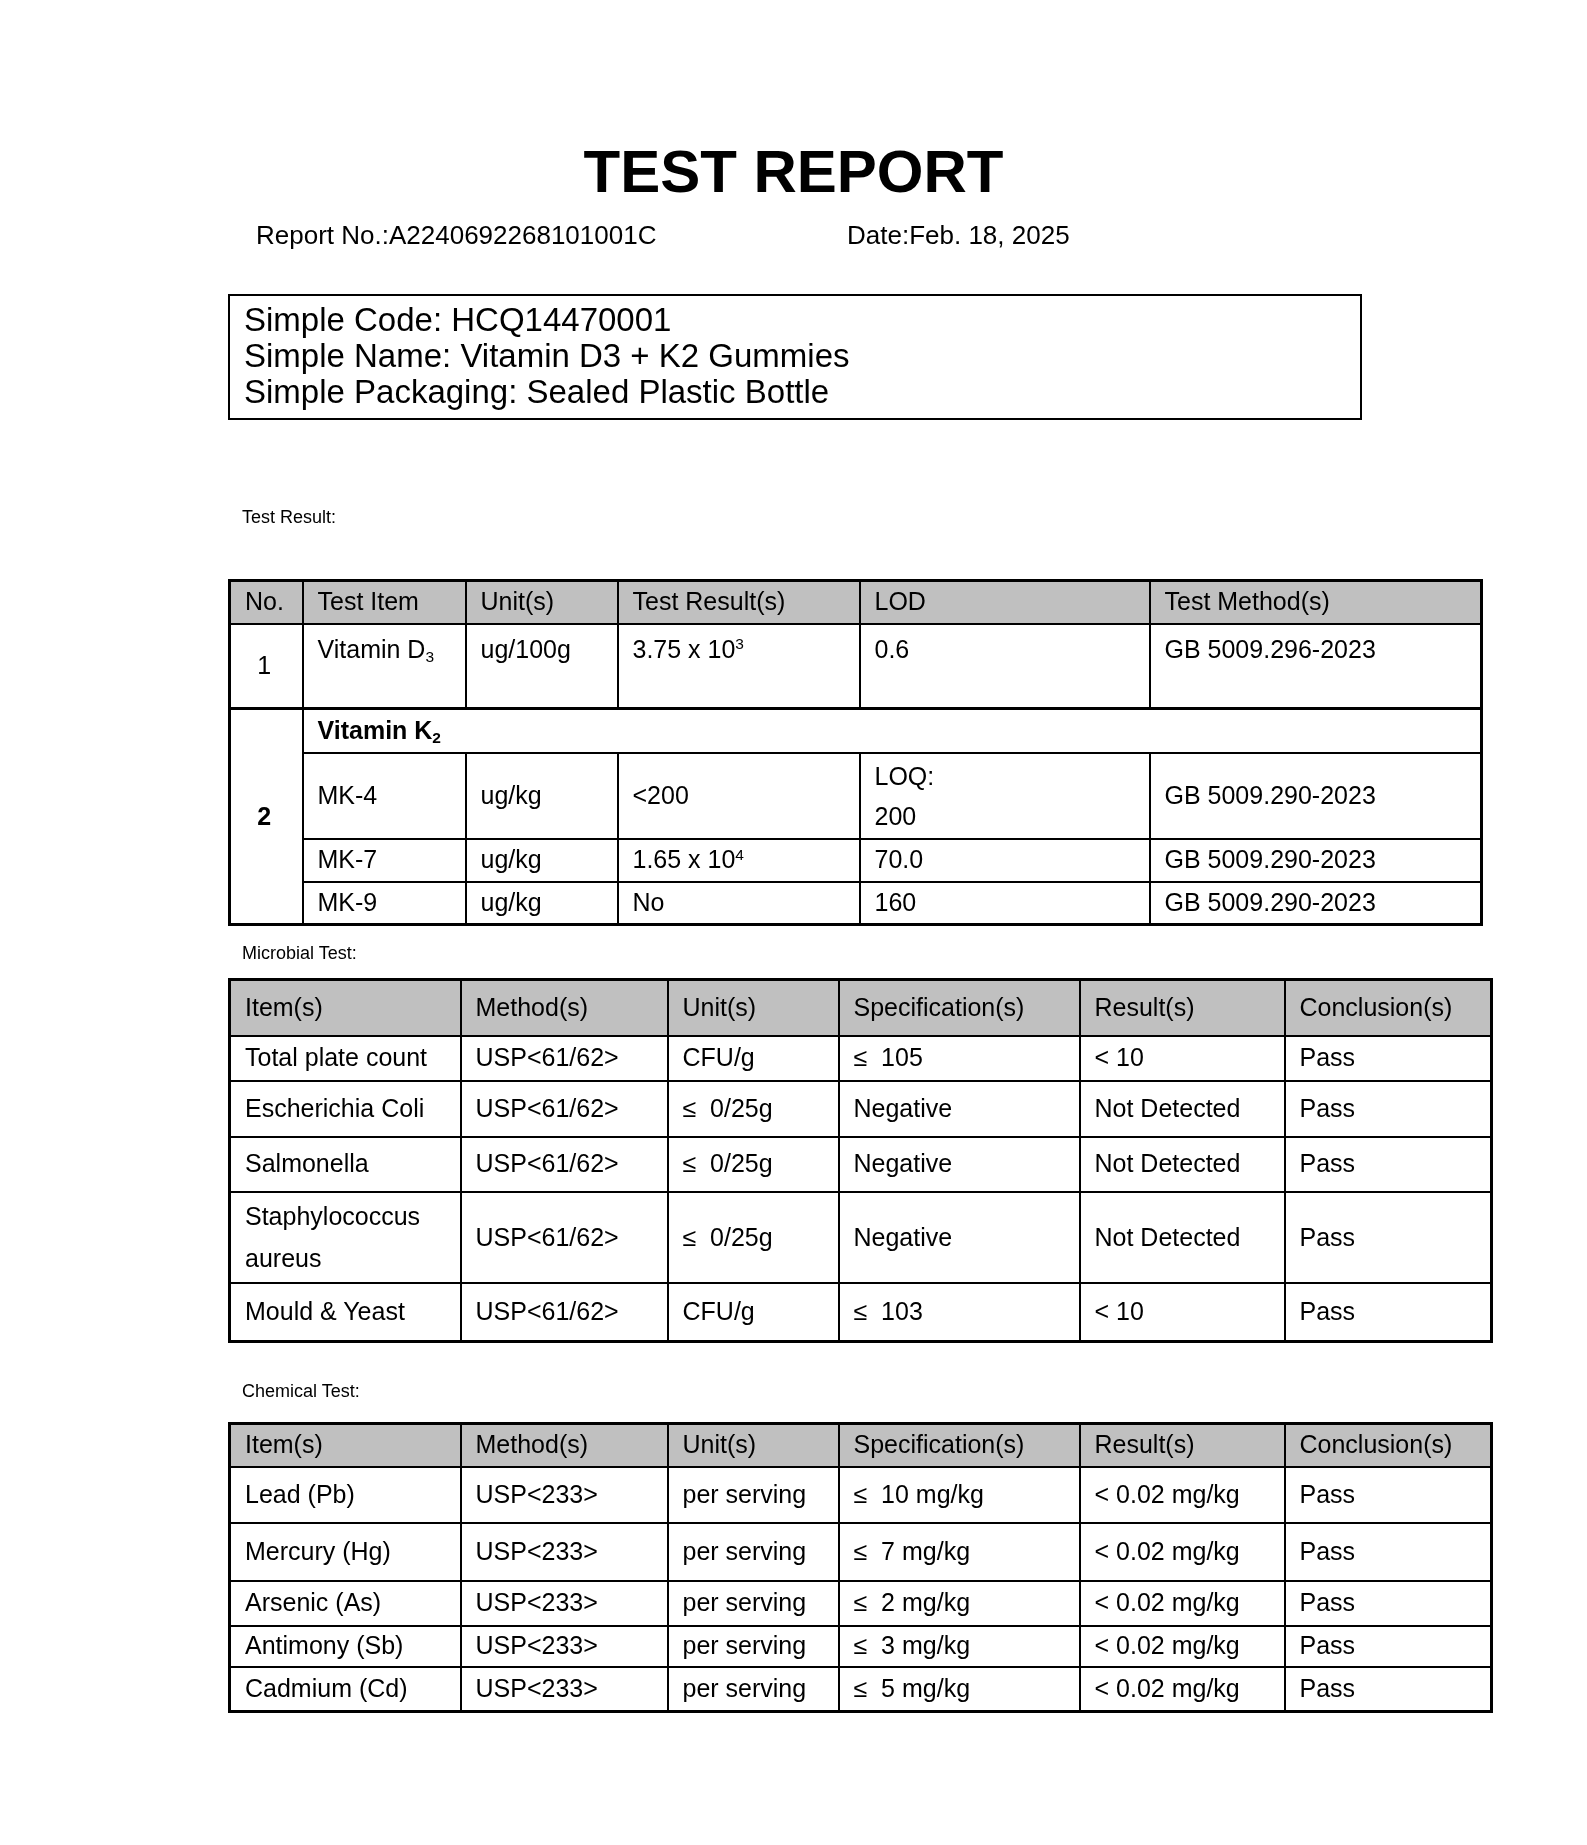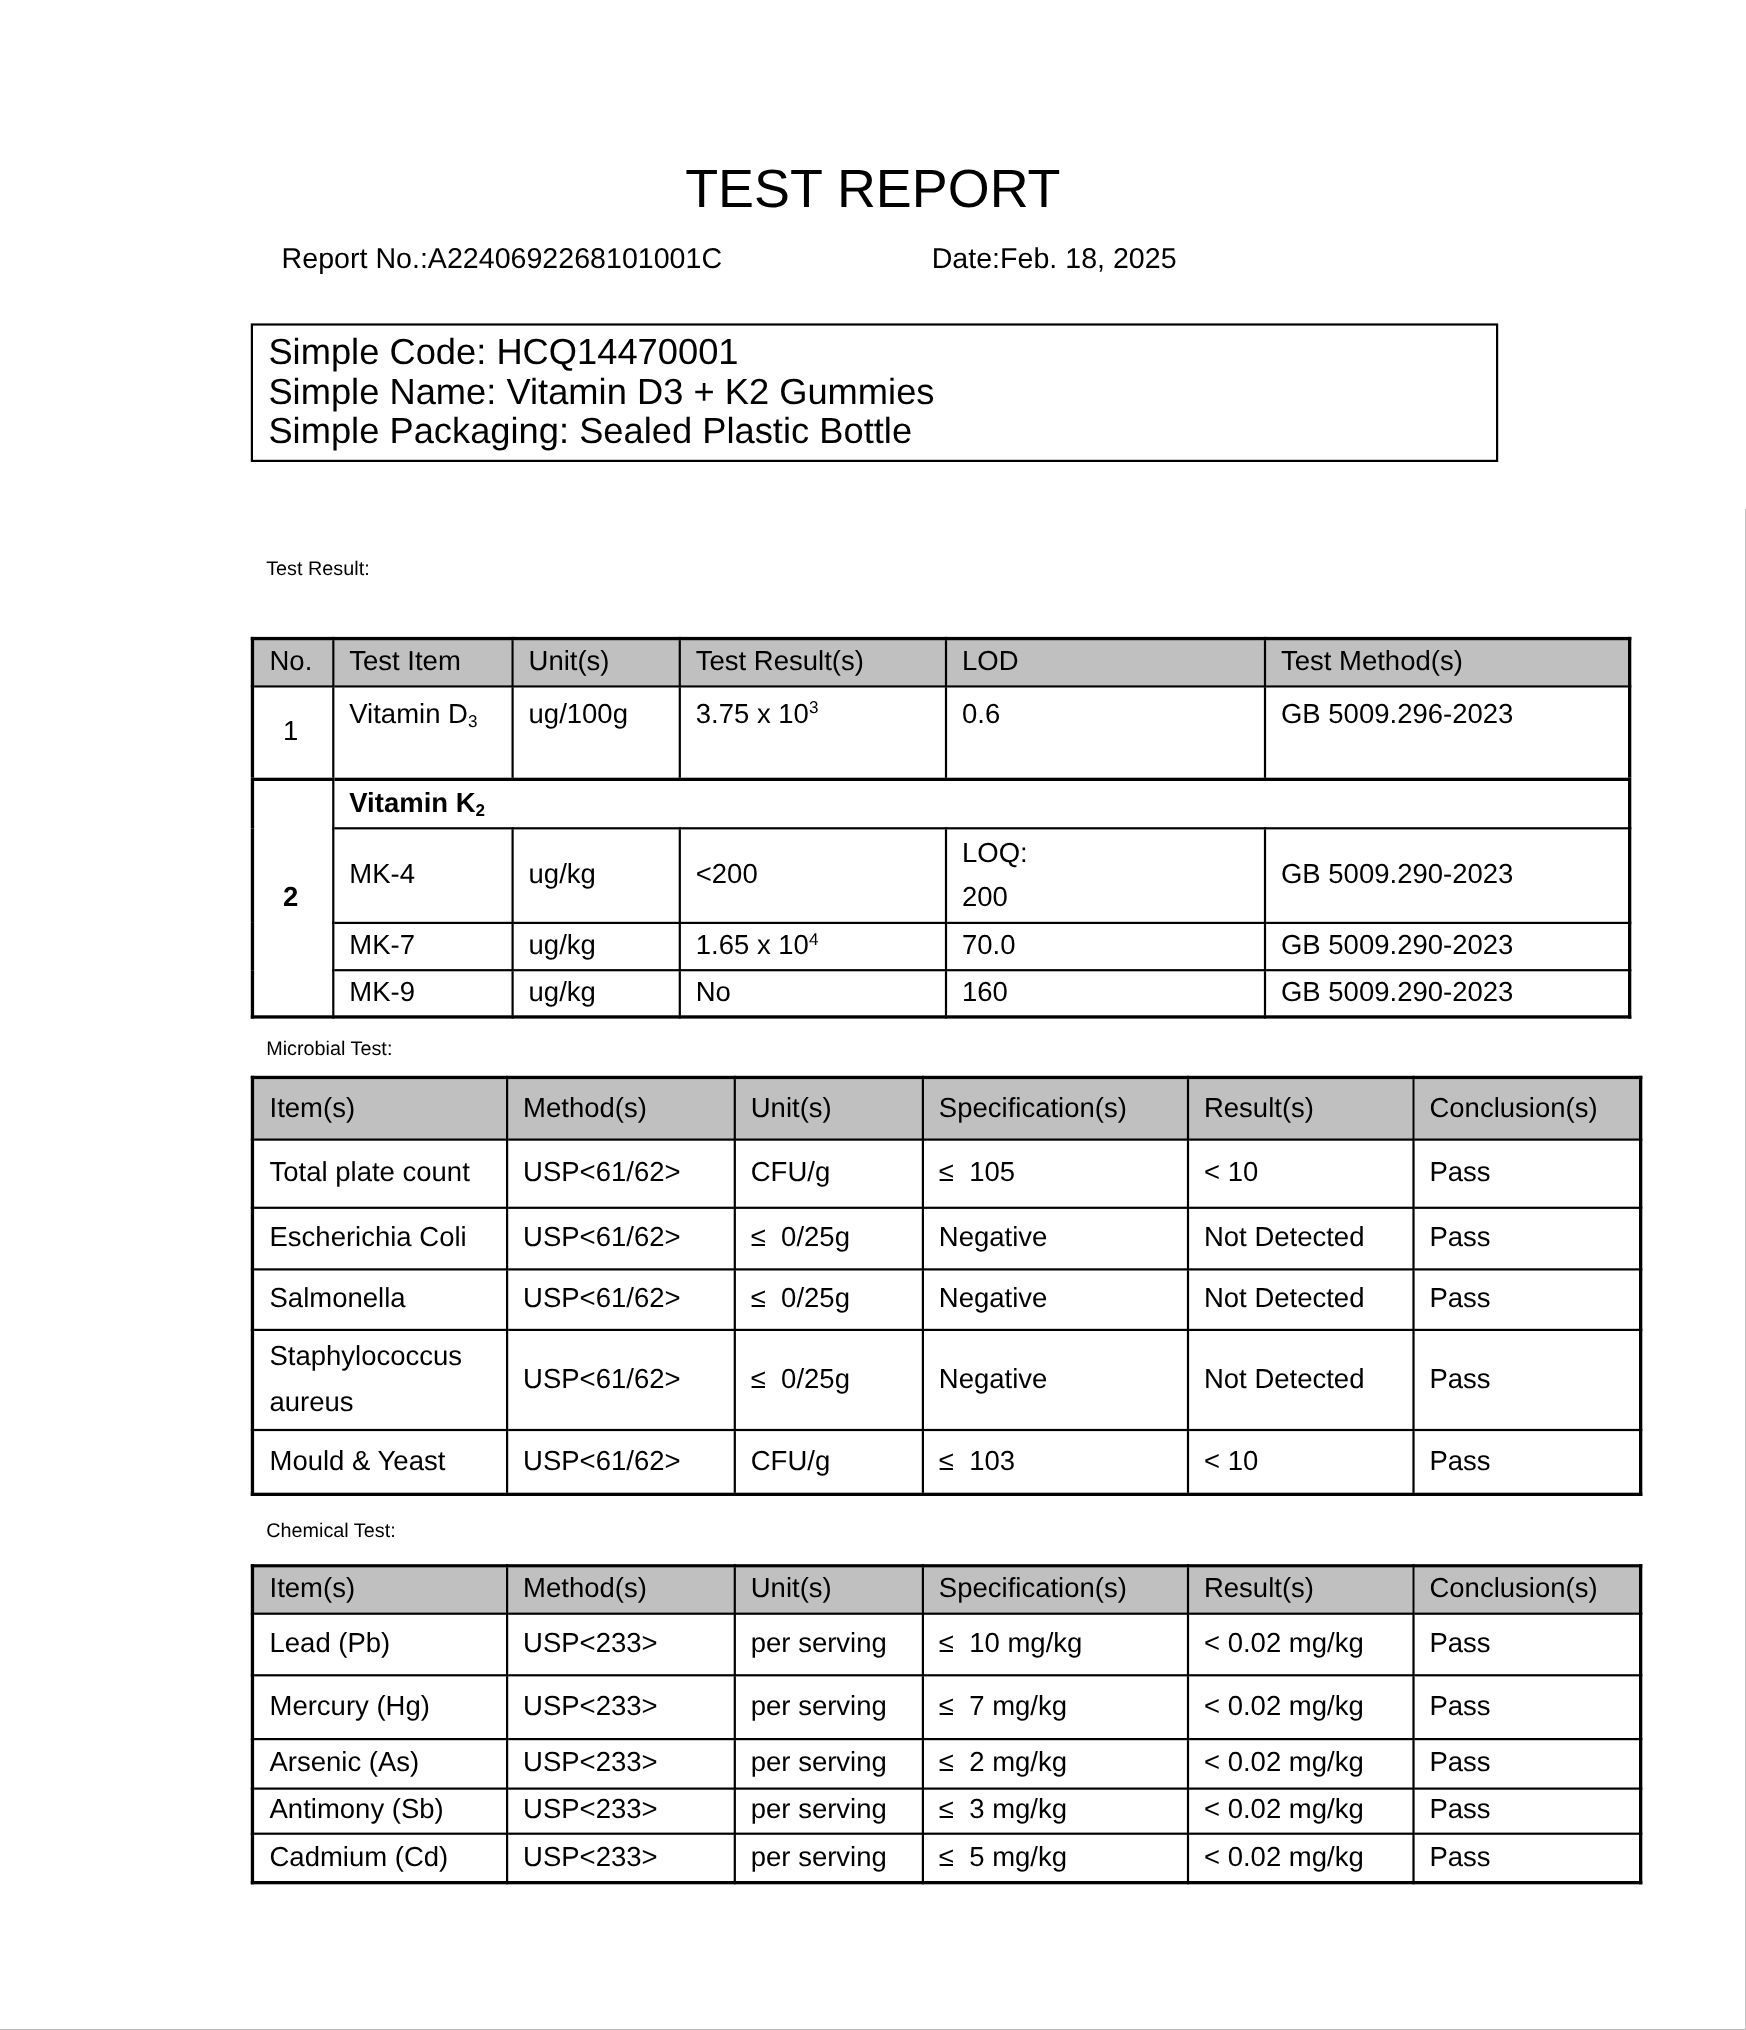--- a/index.html
+++ b/index.html
@@ -5,21 +5,21 @@
   html,body{margin:0;padding:0;background:#888;}
   .page{
     position:relative; width:1587px; height:1845px;
     background:var(--page-bg,#fff); color:var(--text,#000);
     font-family:"Liberation Sans","DejaVu Sans",sans-serif;
     margin:0 auto; overflow:hidden;
   }
   .abs{position:absolute;}
   .doc-title{
     top:146px; left:0; width:1587px; text-align:center;
-    font-size:49px; font-weight:normal; line-height:52px; letter-spacing:0px;
+    font-size:60px; font-weight:bold; line-height:52px; letter-spacing:0px;
   }
   .meta-line{top:220px; font-size:26px; line-height:30px;}
   .report-no{left:256px;}
   .date{left:847px;}
   .sample-box{
     left:228px; top:294px; width:1134px; height:126px;
     border:2px solid var(--border,#000); box-sizing:border-box;
     padding:6px 0 0 14px;
   }
   .sample-box div{font-size:33px; line-height:36px; white-space:pre-wrap;}
@@ -134,21 +134,21 @@
     </colgroup>
     <tbody>
         <tr style="height:56px">
       <th>Item(s)</th>
       <th>Method(s)</th>
       <th>Unit(s)</th>
       <th>Specification(s)</th>
       <th>Result(s)</th>
       <th>Conclusion(s)</th>
     </tr>
-    <tr style="height:62px">
+    <tr style="height:45px">
       <td>Total plate count</td>
       <td>USP&lt;61/62&gt;</td>
       <td>CFU/g</td>
       <td>≤  105</td>
       <td>&lt; 10</td>
       <td>Pass</td>
     </tr>
     <tr style="height:56px">
       <td>Escherichia Coli</td>
       <td>USP&lt;61/62&gt;</td>

